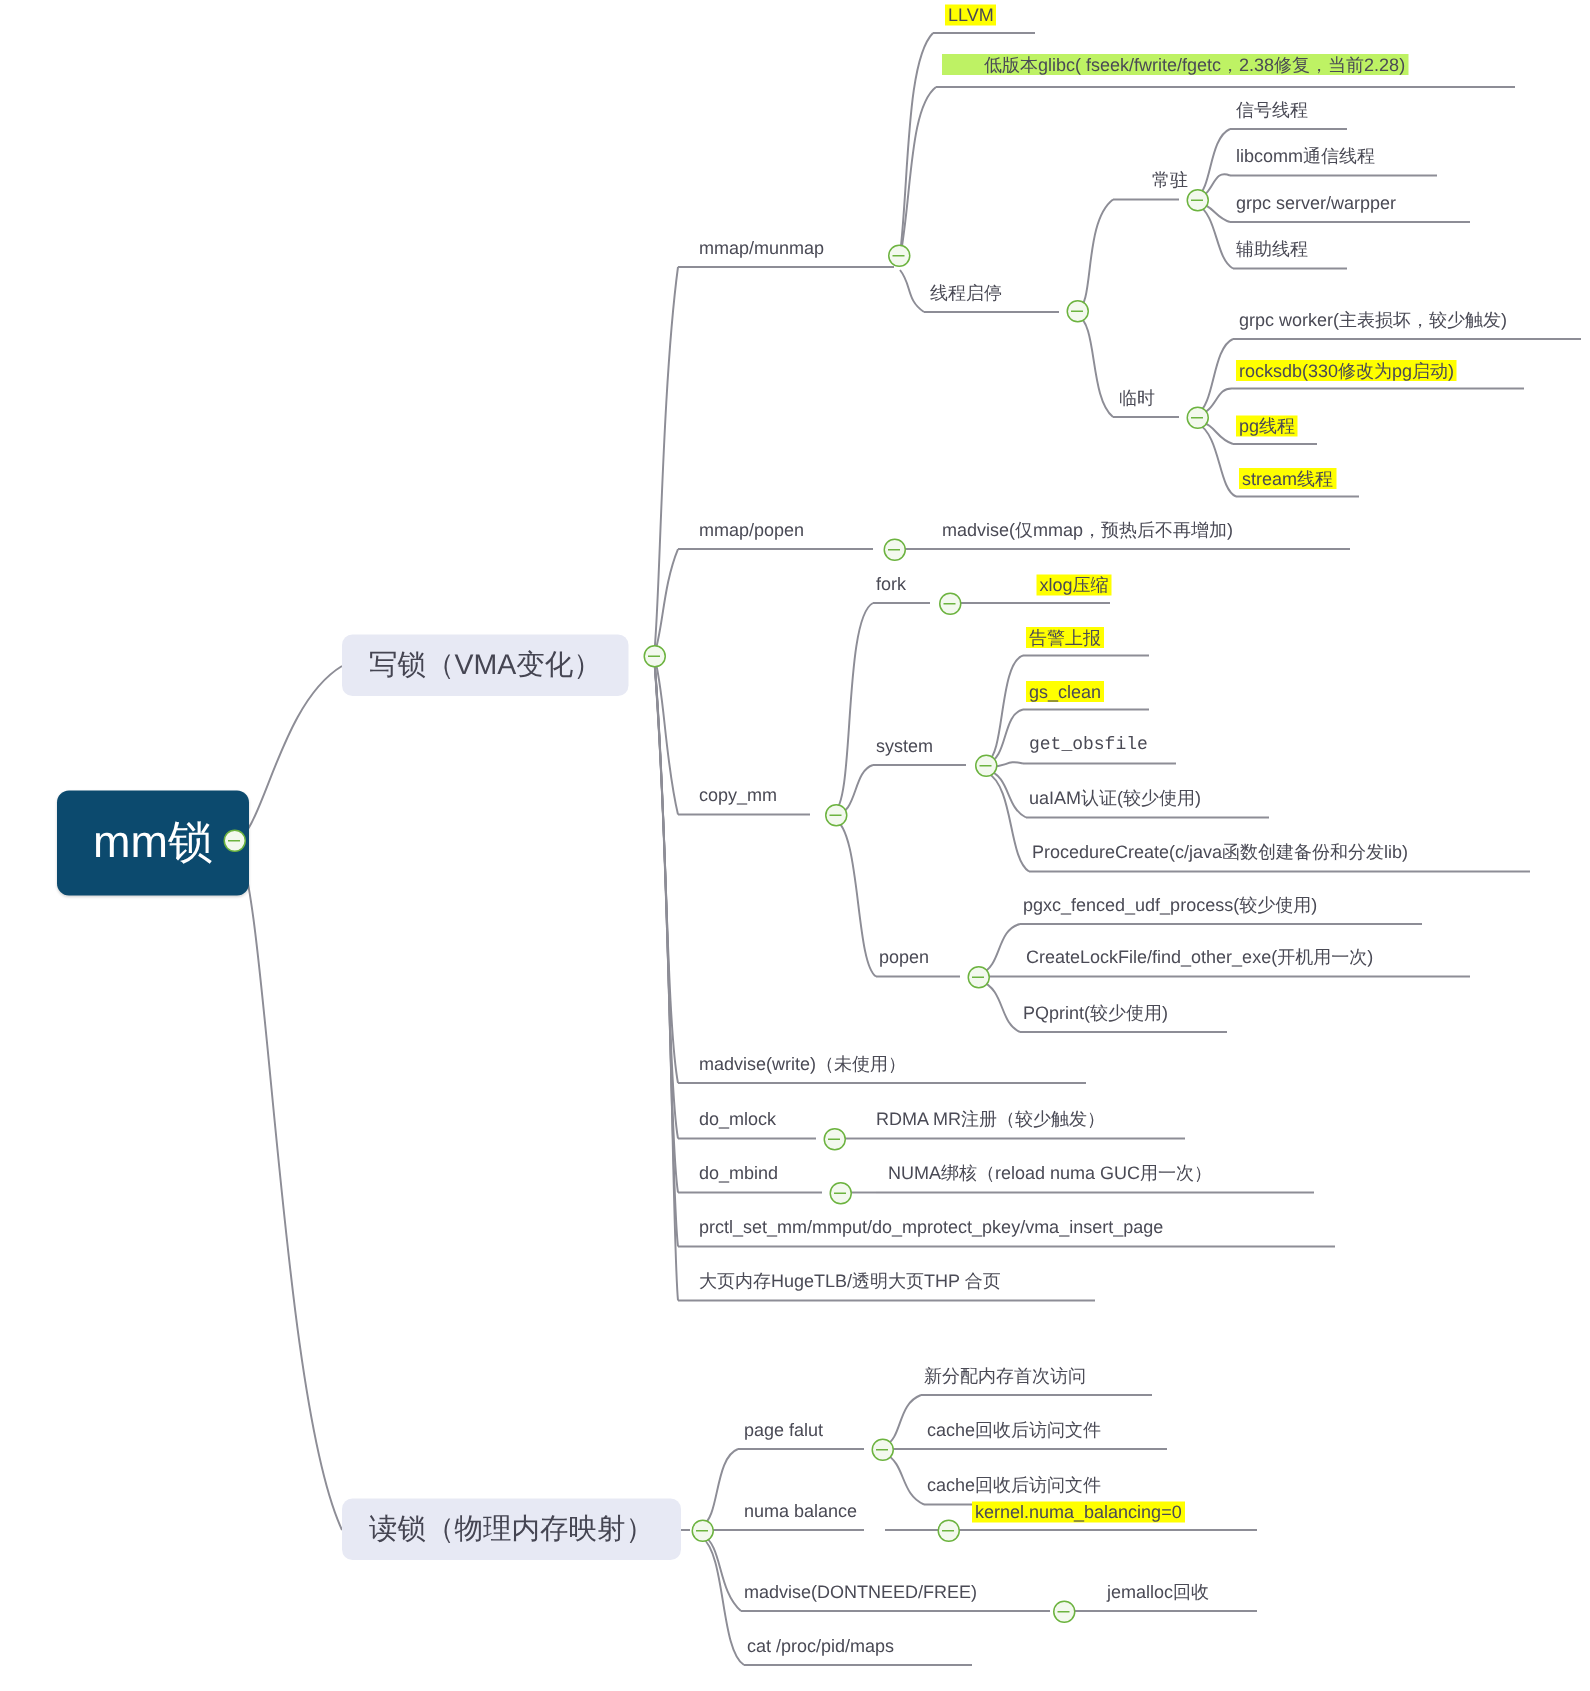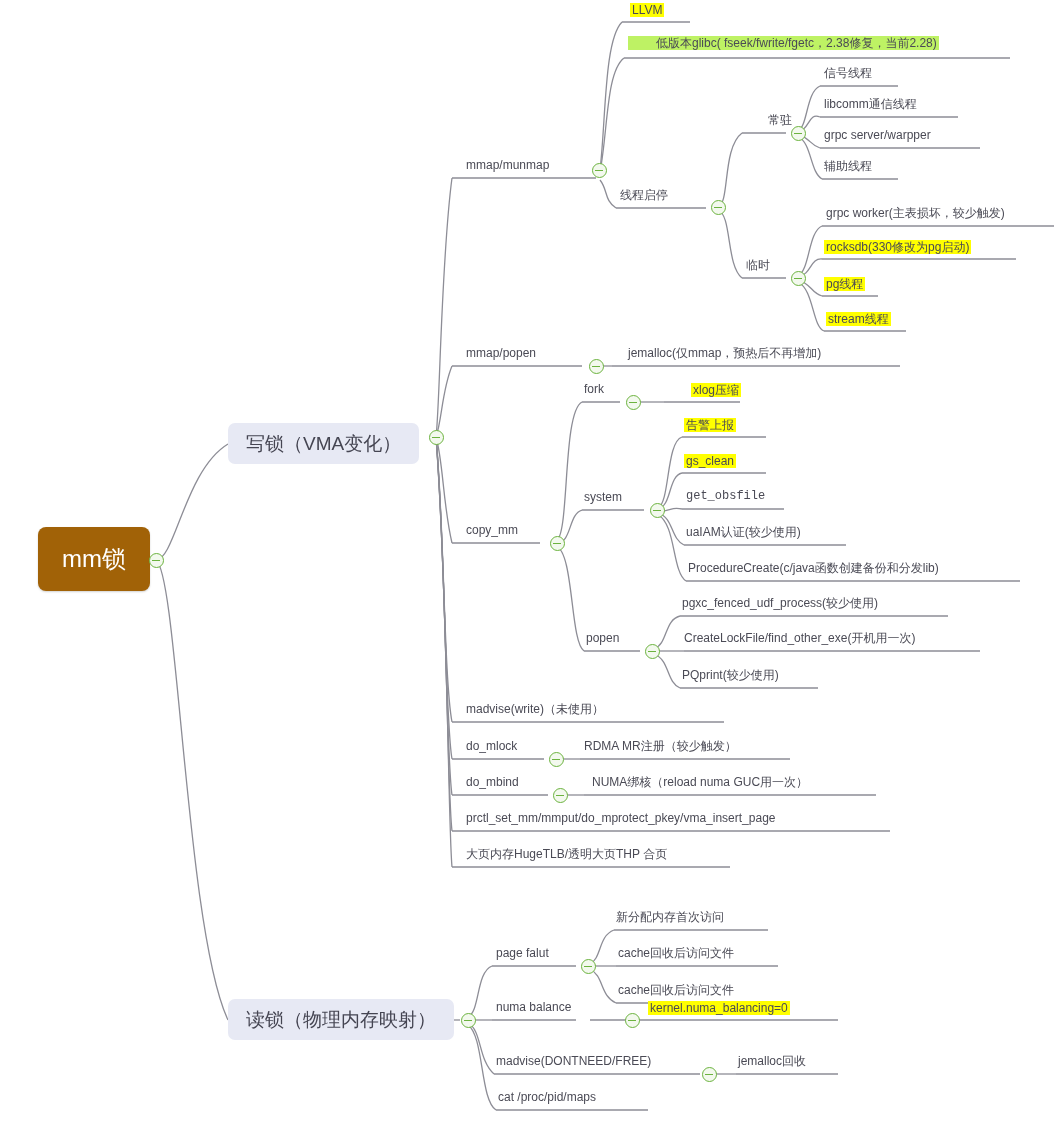--- a/index.html
+++ b/index.html
@@ -26,24 +26,24 @@
     white-space:nowrap;
     color:#4a4a55;
     line-height:1;
   }
   .node .txt{
     display:inline-block;
     padding:1px 2px;
   }
   
   .root{
-    background:#a16207;
+    background:#0c4a6e;
     border-radius:8px;
     color:#ffffff;
-    font-size:24px;
+    font-size:30px;
     padding:20px 24px;
     box-shadow:0 1px 2px rgba(0,0,0,.18);
   }
   
   .branch{
     background:#e7e9f4;
     border-radius:7px;
     font-size:19px;
     padding:11px 18px;
     color:#454552;
@@ -227,21 +227,21 @@
   <div class="node topic" style="left:746px;top:259px;">临时</div>
   <div class="toggle" style="left:791px;top:271px;"></div>
 
   <div class="node topic" style="left:826px;top:207px;">grpc worker(主表损坏，较少触发)</div>
   <div class="node topic hl-yellow" style="left:824px;top:240px;"><span class="txt">rocksdb(330修改为pg启动)</span></div>
   <div class="node topic hl-yellow" style="left:824px;top:277px;"><span class="txt">pg线程</span></div>
   <div class="node topic hl-yellow" style="left:826px;top:312px;"><span class="txt">stream线程</span></div>
 
   <div class="node topic" style="left:466px;top:347px;">mmap/popen</div>
   <div class="toggle" style="left:589px;top:359px;"></div>
-  <div class="node topic" style="left:628px;top:347px;">jemalloc(仅mmap，预热后不再增加)</div>
+  <div class="node topic" style="left:628px;top:347px;">madvise(仅mmap，预热后不再增加)</div>
 
   <div class="node topic" style="left:466px;top:524px;">copy_mm</div>
   <div class="toggle" style="left:550px;top:536px;"></div>
 
   <div class="node topic" style="left:584px;top:383px;">fork</div>
   <div class="toggle" style="left:626px;top:395px;"></div>
   <div class="node topic hl-yellow" style="left:666px;top:383px;padding-left:25px;"><span class="txt">xlog压缩</span></div>
 
   <div class="node topic" style="left:584px;top:491px;">system</div>
   <div class="toggle" style="left:650px;top:503px;"></div>

